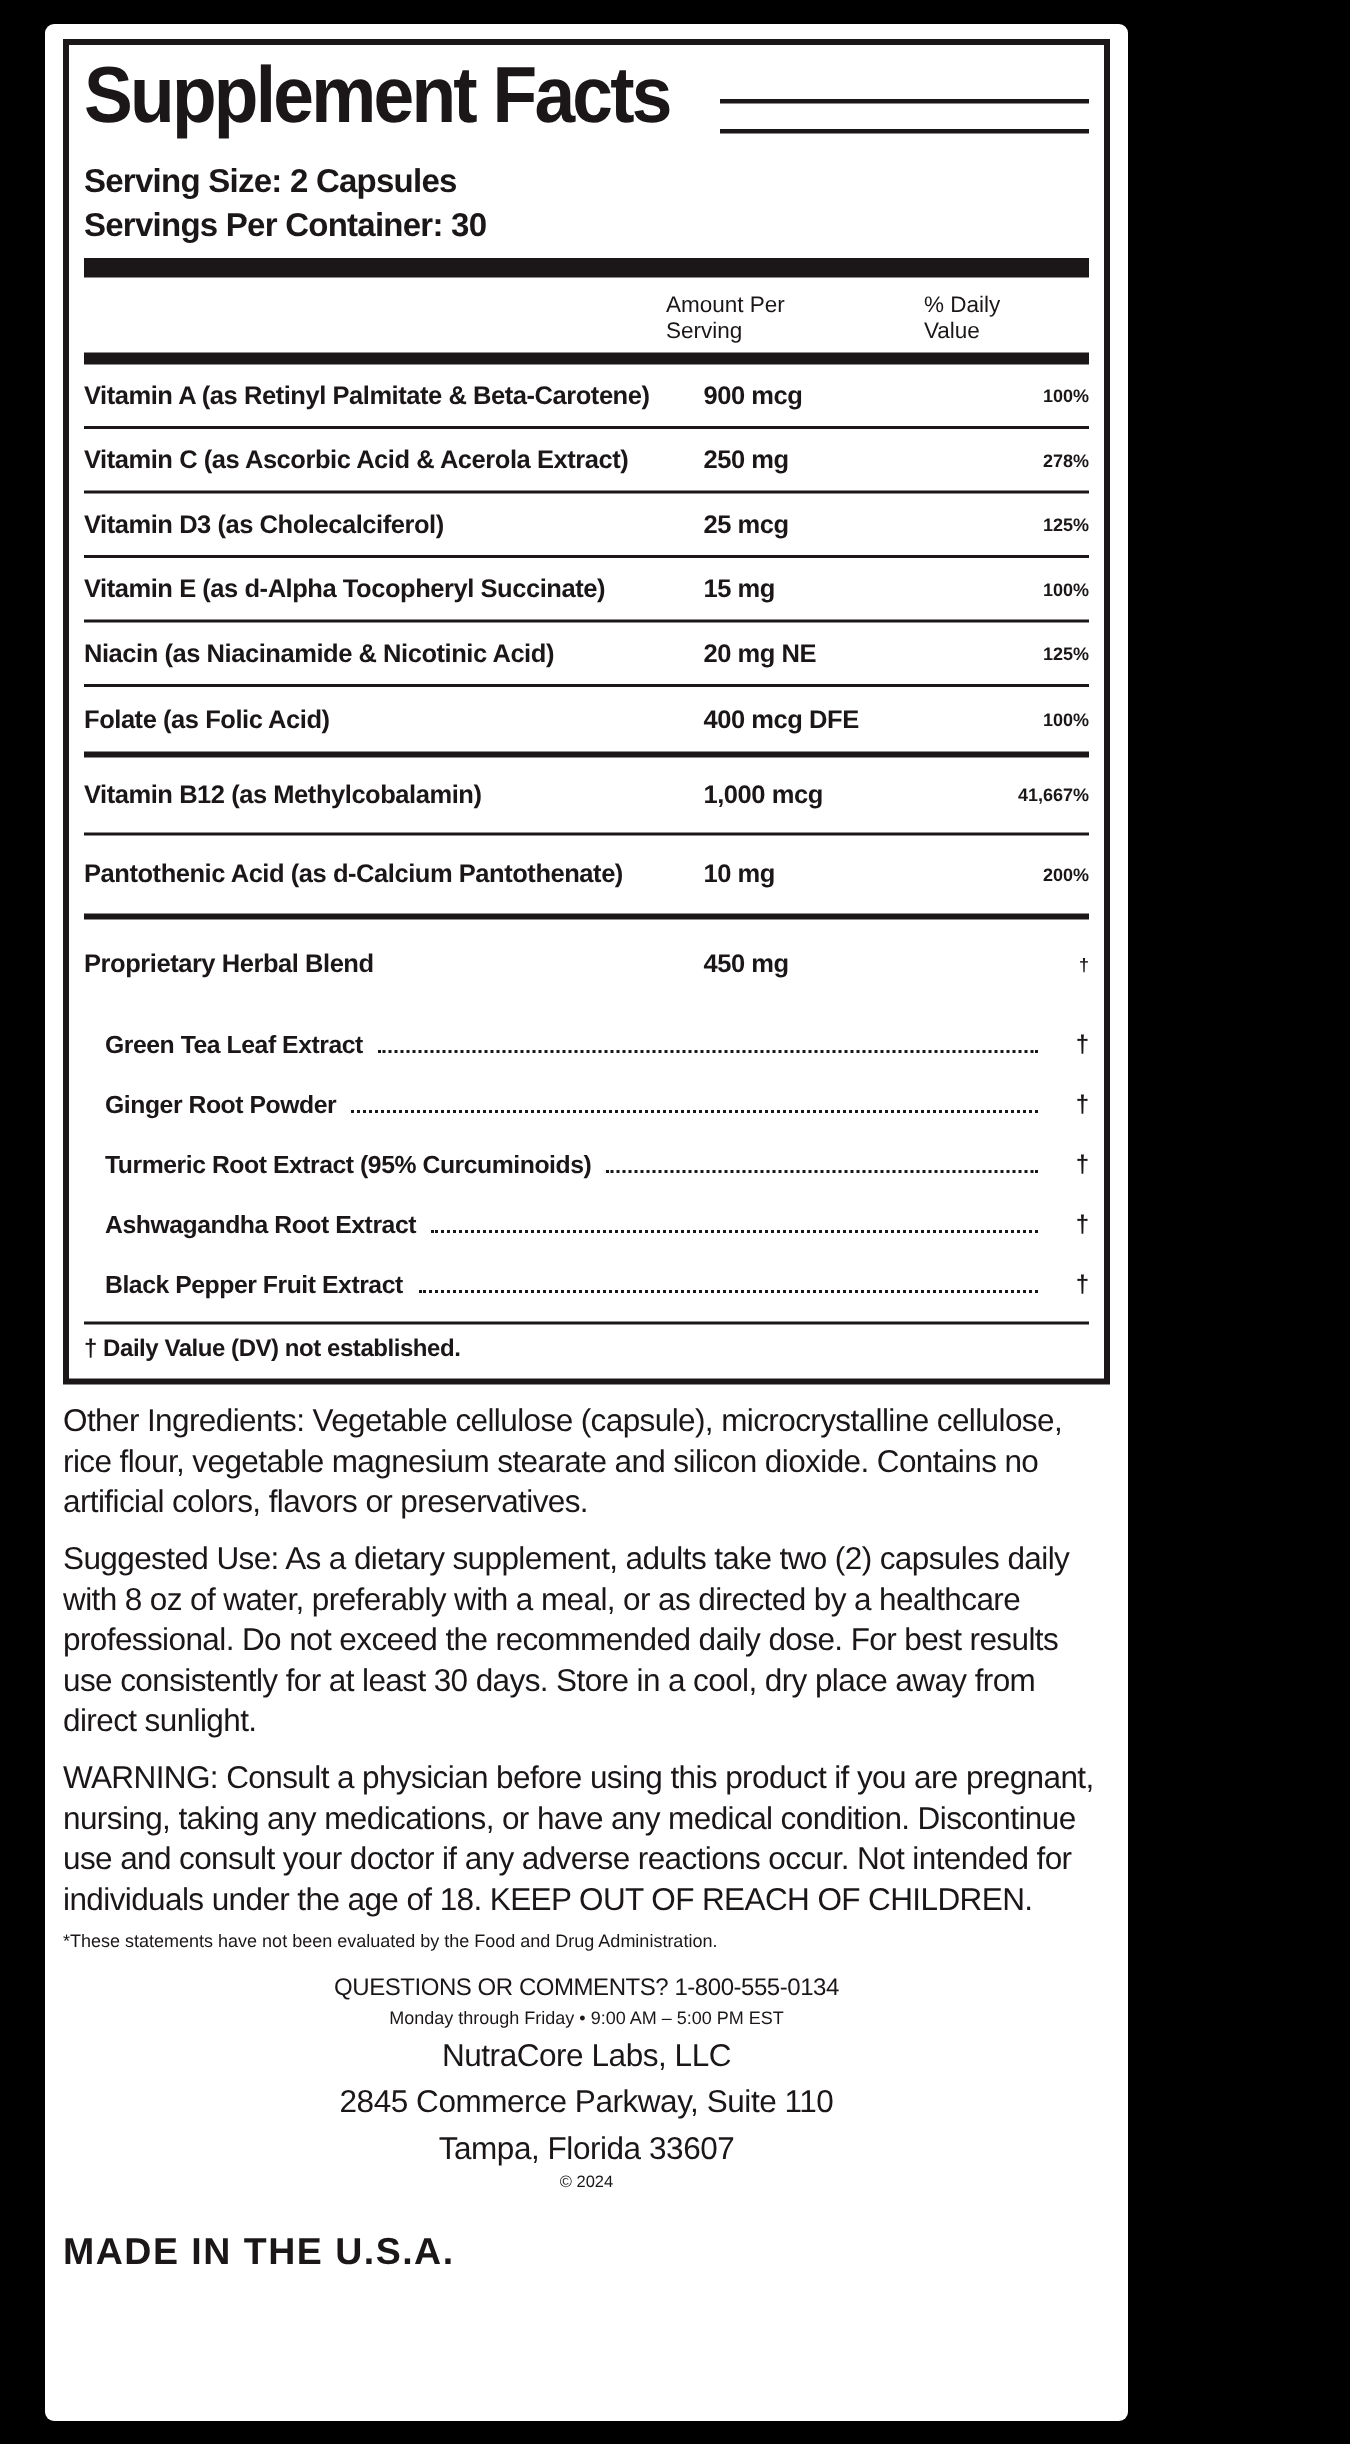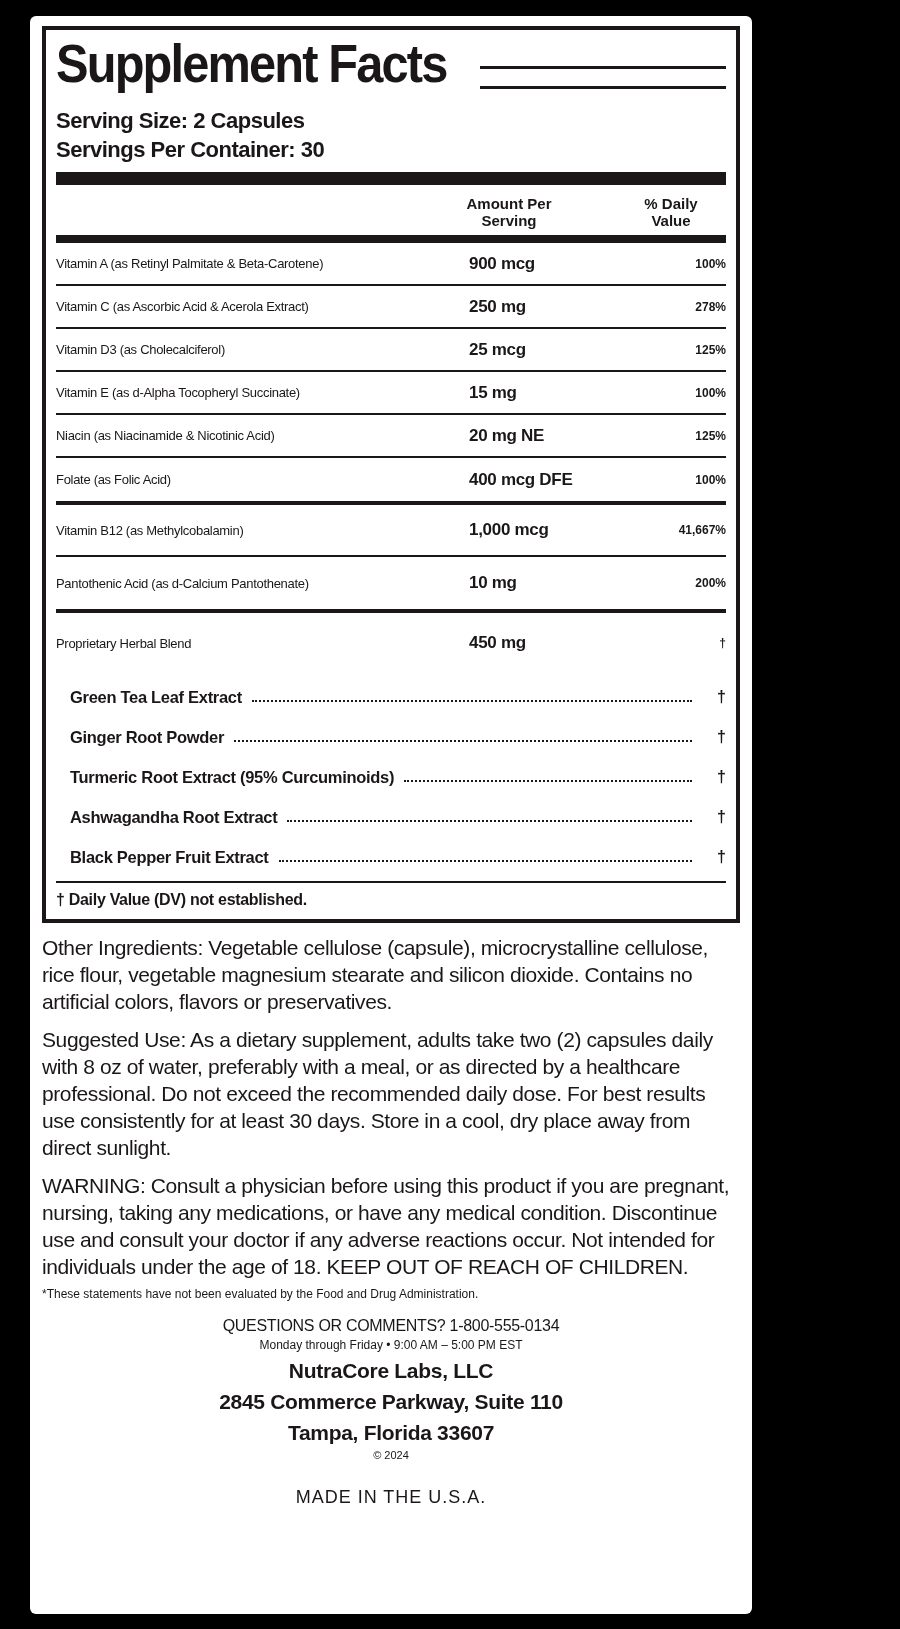--- a/index.html
+++ b/index.html
@@ -13,48 +13,48 @@
   .title-row{display:flex;align-items:flex-start;}
   .panel-title{font-size:53px;line-height:60px;font-weight:700;letter-spacing:-2px;transform:scaleX(.92);transform-origin:left;white-space:nowrap;margin-top:2px;}
   .title-rules{flex:1;margin-top:34px;min-width:200px;}
   .title-rules .rule{border-top:3px solid #1b1718;margin-bottom:17px;}
   .serving{font-size:22px;font-weight:700;line-height:29px;letter-spacing:-.5px;}
   .bar{background:#1b1718;width:100%;}
   .bar-thick{height:13px;margin:8px 0 0 0;}
   .bar-med{height:8px;}
   .bar-thin{height:4px;}
   .hdr-row{display:flex;justify-content:flex-end;align-items:flex-end;padding:10px 0 6px 0;}
-  .hdr-cell{font-size:15px;font-weight:700;line-height:17px;text-align:center;width:110px;}
+  .hdr-cell{font-size:15px;font-weight:400;line-height:17px;text-align:left;width:110px;}
   .hdr-cell.amt{width:130px;margin-right:42px;}
 
   .nrow{display:flex;align-items:center;min-height:43px;padding:3px 0;border-bottom:2px solid #1b1718;}
   .nrow:last-child{border-bottom:none;}
   .sec .nrow.tall{min-height:52px;}
-  .nname{flex:1;font-size:13px;font-weight:400;letter-spacing:-.3px;}
+  .nname{flex:1;font-size:17px;font-weight:700;letter-spacing:-.3px;}
   .namt{width:165px;font-size:17px;font-weight:700;letter-spacing:-.3px;}
   .ndv{width:92px;text-align:right;font-size:12px;font-weight:700;}
 
   .blend-hdr{display:flex;align-items:center;min-height:42px;padding:20px 0;justify-content:space-between;}
   .lrow{display:flex;align-items:flex-end;min-height:40px;padding:2px 0 6px 0;}
   .lname{font-size:16.5px;font-weight:700;letter-spacing:-.3px;padding-left:14px;}
   .dots{flex:1;border-bottom:2px dotted #1b1718;margin:0 8px 5px 10px;}
   .dagger{width:26px;text-align:right;font-size:16px;font-weight:700;padding-bottom:1px;}
   .foot-rule{border-top:2px solid #1b1718;margin-top:8px;}
   .footnote{font-size:16px;font-weight:700;padding:8px 0 10px 0;letter-spacing:-.3px;}
 
   
   .para{font-size:21px;font-weight:400;line-height:27px;letter-spacing:-.4px;text-align:left;margin-top:11px;}
   .center-line{font-size:21px;font-weight:700;text-align:center;margin:15px 0 4px 0;letter-spacing:-.3px;}
   .tiny{font-size:12px;font-weight:400;margin-top:7px;letter-spacing:0;}
   .contact{text-align:center;margin-top:16px;}
   .c-big{font-size:16px;font-weight:400;letter-spacing:-.3px;}
   .c-small{font-size:12px;font-weight:400;margin-top:3px;}
-  .c-line{font-size:21px;font-weight:700;margin-top:7px;letter-spacing:-.3px;}
+  .c-line{font-size:21px;font-weight:400;margin-top:7px;letter-spacing:-.3px;}
   .c-copy{font-size:11px;margin-top:4px;}
-  .made{font-size:18px;font-weight:400;text-align:center;margin-top:26px;letter-spacing:1px;}
+  .made{font-size:25px;font-weight:700;margin-top:26px;letter-spacing:1px;}
 </style>
 </head>
 <body>
 
 <div class="stage">
   <div class="label">
 
     <div class="panel">
 
       <div class="title-row">

